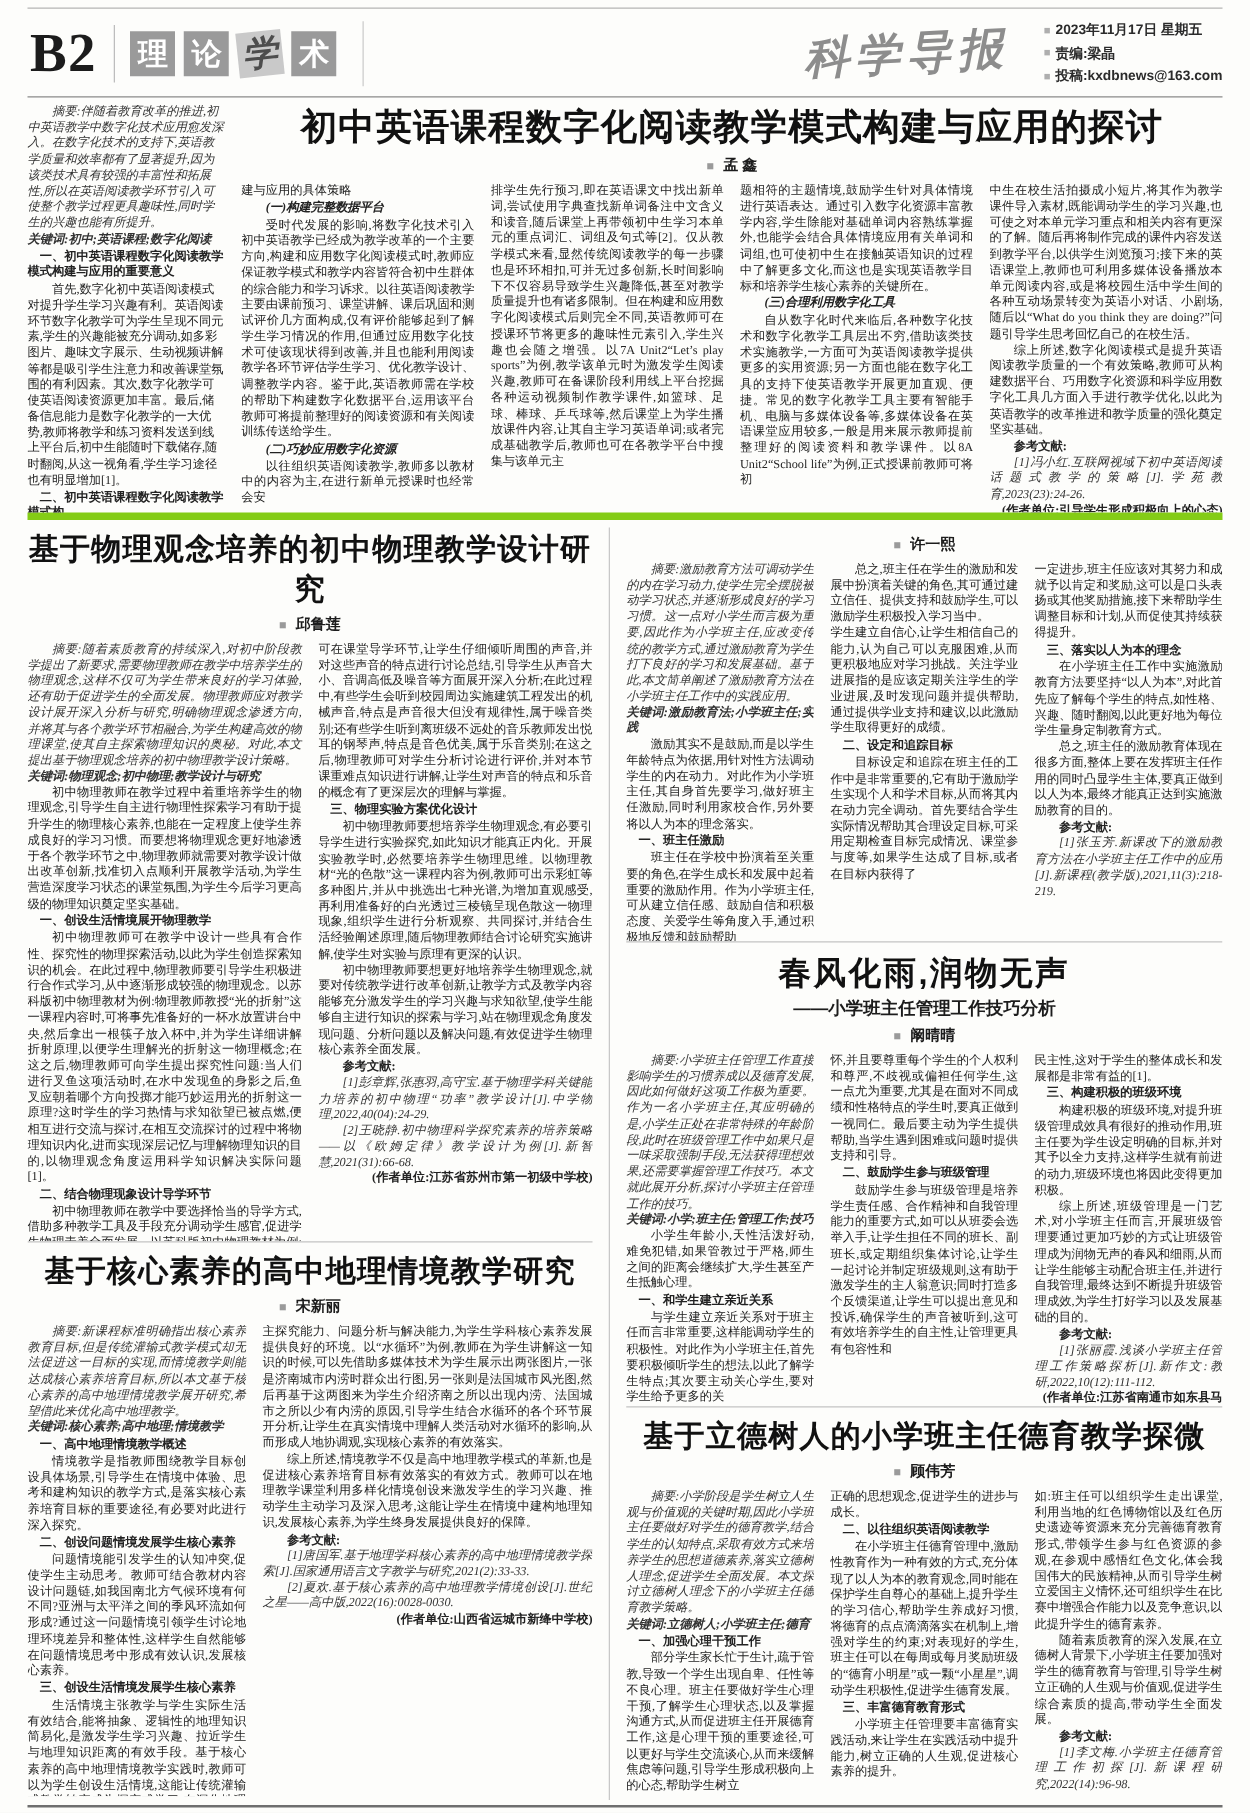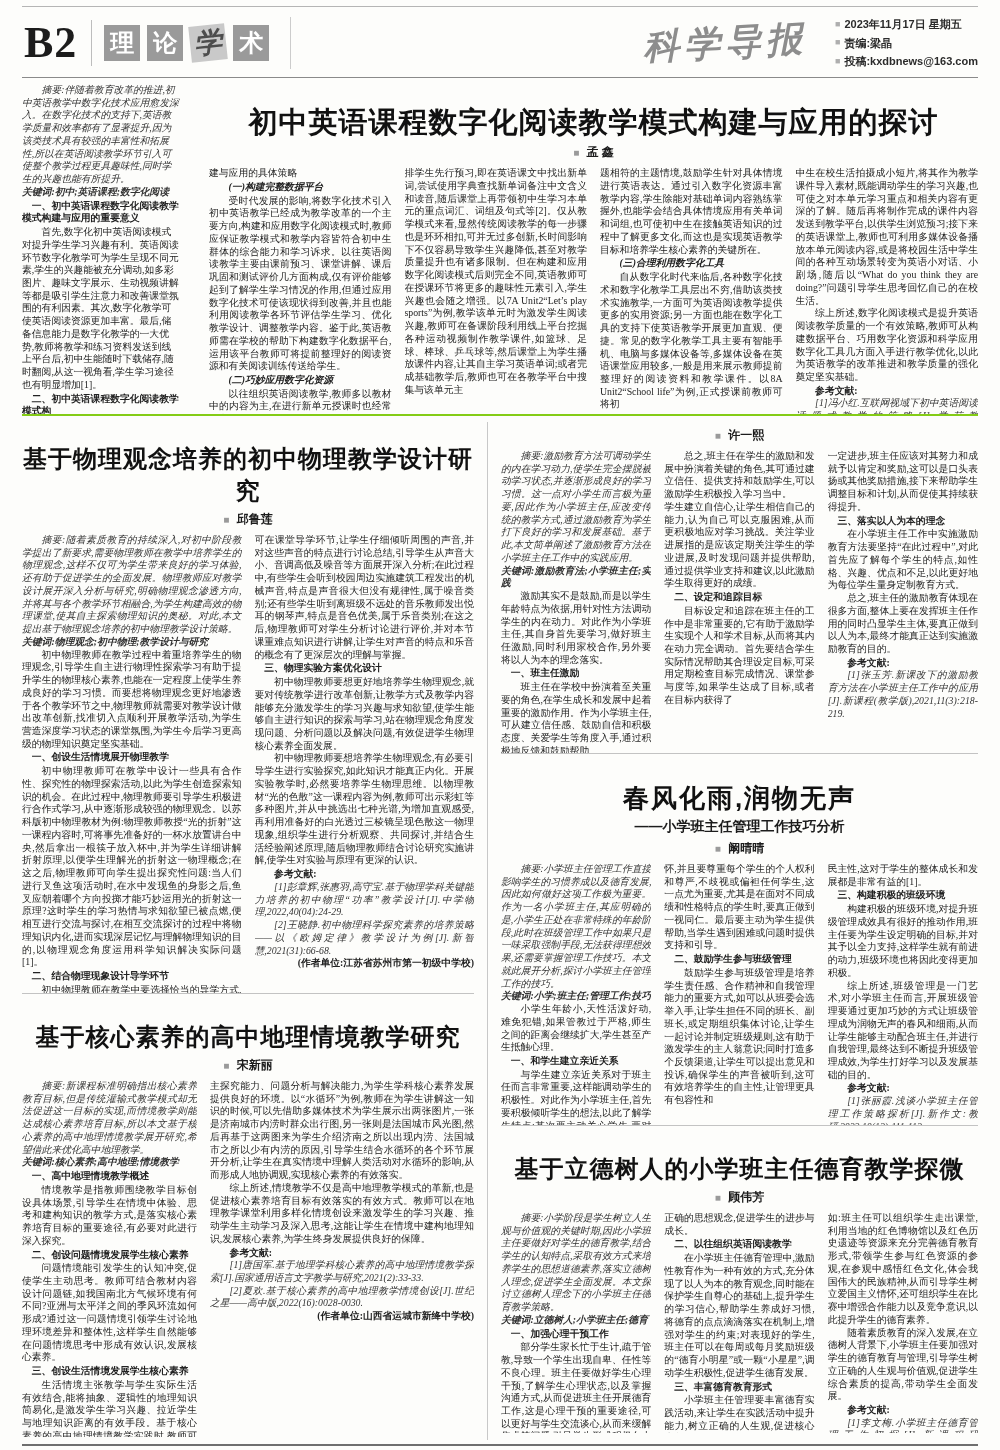--- a/index.html
+++ b/index.html
@@ -14,39 +14,39 @@
   .secbox { width:36px; height:36px; margin-right:7px; background:#9a9a9a; color:#fff; font-weight:bold; font-size:24px; display:inline-flex; align-items:center; justify-content:center; }
   .secbox.alt { background:#c9c9c9; color:#4d4d4d; font-family:"Liberation Serif",serif; font-style:italic; font-size:28px; transform:rotate(-6deg); }
   .hdr-sep2 { width:1px; height:52px; background:#cccccc; margin:0 14px; }
   .hdr-right { margin-left:auto; display:flex; align-items:center; }
   .masthead { font-family:"Liberation Serif",serif; font-style:italic; font-weight:bold; font-size:36px; color:#8d8d8d; letter-spacing:5px; transform:rotate(-3deg); margin-right:28px; }
   .inf { font-size:11px; font-weight:bold; color:#2b2b2b; line-height:1.7; }
   .inf-row { display:flex; align-items:center; white-space:nowrap; }
   .sq { color:#aeaeae; font-size:9px; margin-right:4px; }
 
   
-  .art-title { font-weight:bold; text-align:center; color:#111;margin-top:20px; }
+  .art-title { font-weight:bold; text-align:center; color:#111; }
   .byline { text-align:center; font-size:12px; font-weight:bold; margin:4px 0 6px; }
   .byline .sq { color:#9a9a9a; font-size:10px; }
   .cols { display:flex; gap:13px; overflow:hidden; text-align:justify; }
   .col { flex:1; overflow:hidden; font-family:"Liberation Serif",serif; font-size:9.8px; line-height:1.3; color:#222; }
   .run { margin:0; }
   .r-abs,.r-kw { font-style:italic; color:#333; }
   .r-abs { text-indent:2em; }
   .r-kw { font-weight:bold; }
   .r-h { font-weight:bold; font-family:"Liberation Sans",sans-serif; font-style:normal; margin:1px 0; text-indent:1em; }
   .r-sub { font-weight:bold; font-style:italic; text-indent:2em; margin:1px 0; }
   .r-p { text-indent:2em; }
   .r-cont { text-indent:0; }
   .r-refh { font-weight:bold; text-indent:2em; margin-top:1px; }
   .r-ref { font-style:italic; text-indent:2em; color:#333; }
   .r-unit { font-weight:bold; text-align:right; }
 
   
-  .main-art { flex:0 0 auto; height:338px; display:flex; gap:29px; padding-top:6px; border-bottom:2px solid #84cc16; }
+  .main-art { flex:0 0 auto; height:338px; display:flex; gap:13px; padding-top:6px; border-bottom:6px solid #84cc16; }
   .main-abs { flex:0 0 158px; }
   .main-right { flex:1; display:flex; flex-direction:column; overflow:hidden; }
   .main-title { font-size:29px; letter-spacing:1px; line-height:1.25; }
   .main-right .cols { flex:1; }
 
   
   .lower { flex:1; display:flex; overflow:hidden; }
   .half-l { width:452px; display:flex; flex-direction:column; }
   .vdiv { width:1px; background:#c8c8c8; margin:6px 13px 2px; }
   .half-r { flex:1; display:flex; flex-direction:column; }
@@ -151,22 +151,22 @@
               <div class="run r-kw">关键词:物理观念;初中物理;教学设计与研究</div>
               <div class="run r-p">初中物理教师在教学过程中着重培养学生的物理观念,引导学生自主进行物理性探索学习有助于提升学生的物理核心素养,也能在一定程度上使学生养成良好的学习习惯。而要想将物理观念更好地渗透于各个教学环节之中,物理教师就需要对教学设计做出改革创新,找准切入点顺利开展教学活动,为学生营造深度学习状态的课堂氛围,为学生今后学习更高级的物理知识奠定坚实基础。</div>
               <div class="run r-h">一、创设生活情境展开物理教学</div>
               <div class="run r-p">初中物理教师可在教学中设计一些具有合作性、探究性的物理探索活动,以此为学生创造探索知识的机会。在此过程中,物理教师要引导学生积极进行合作式学习,从中逐渐形成较强的物理观念。以苏科版初中物理教材为例:物理教师教授“光的折射”这一课程内容时,可将事先准备好的一杯水放置讲台中央,然后拿出一根筷子放入杯中,并为学生详细讲解折射原理,以便学生理解光的折射这一物理概念;在这之后,物理教师可向学生提出探究性问题:当人们进行叉鱼这项活动时,在水中发现鱼的身影之后,鱼叉应朝着哪个方向投掷才能巧妙运用光的折射这一原理?这时学生的学习热情与求知欲望已被点燃,便相互进行交流与探讨,在相互交流探讨的过程中将物理知识内化,进而实现深层记忆与理解物理知识的目的,以物理观念角度运用科学知识解决实际问题[1]。</div>
               <div class="run r-h">二、结合物理现象设计导学环节</div>
               <div class="run r-p">初中物理教师在教学中要选择恰当的导学方式,借助多种教学工具及手段充分调动学生感官,促进学生物理素养全面发展。以苏科版初中物理教材为例:物理教师教授学生“声音的特征”这一课程内容时,</div>
             </div>
           <div class="col">
               <div class="run r-cont">可在课堂导学环节,让学生仔细倾听周围的声音,并对这些声音的特点进行讨论总结,引导学生从声音大小、音调高低及噪音等方面展开深入分析;在此过程中,有些学生会听到校园周边实施建筑工程发出的机械声音,特点是声音很大但没有规律性,属于噪音类别;还有些学生听到离班级不远处的音乐教师发出悦耳的钢琴声,特点是音色优美,属于乐音类别;在这之后,物理教师可对学生分析讨论进行评价,并对本节课重难点知识进行讲解,让学生对声音的特点和乐音的概念有了更深层次的理解与掌握。</div>
               <div class="run r-h">三、物理实验方案优化设计</div>
+              <div class="run r-p">初中物理教师要想培养学生物理观念,有必要引导学生进行实验探究,如此知识才能真正内化。开展实验教学时,必然要培养学生物理思维。以物理教材“光的色散”这一课程内容为例,教师可出示彩虹等多种图片,并从中挑选出七种光谱,为增加直观感受,再利用准备好的白光透过三棱镜呈现色散这一物理现象,组织学生进行分析观察、共同探讨,并结合生活经验阐述原理,随后物理教师结合讨论研究实施讲解,使学生对实验与原理有更深的认识。</div>
               <div class="run r-p">初中物理教师要想更好地培养学生物理观念,就要对传统教学进行改革创新,让教学方式及教学内容能够充分激发学生的学习兴趣与求知欲望,使学生能够自主进行知识的探索与学习,站在物理观念角度发现问题、分析问题以及解决问题,有效促进学生物理核心素养全面发展。</div>
-              <div class="run r-p">初中物理教师要想培养学生物理观念,有必要引导学生进行实验探究,如此知识才能真正内化。开展实验教学时,必然要培养学生物理思维。以物理教材“光的色散”这一课程内容为例,教师可出示彩虹等多种图片,并从中挑选出七种光谱,为增加直观感受,再利用准备好的白光透过三棱镜呈现色散这一物理现象,组织学生进行分析观察、共同探讨,并结合生活经验阐述原理,随后物理教师结合讨论研究实施讲解,使学生对实验与原理有更深的认识。</div>
               <div class="run r-refh">参考文献:</div>
               <div class="run r-ref">[1]彭章辉,张惠羽,高守宝.基于物理学科关键能力培养的初中物理“功率”教学设计[J].中学物理,2022,40(04):24-29.</div>
               <div class="run r-ref">[2]王晓静.初中物理科学探究素养的培养策略——以《欧姆定律》教学设计为例[J].新智慧,2021(31):66-68.</div>
               <div class="run r-unit">(作者单位:江苏省苏州市第一初级中学校)</div>
             </div>
         </div>
       </div>
       <div class="hrule"></div>
       <div class="art a-geo">
         <div class="art-title t24">基于核心素养的高中地理情境教学研究</div>
@@ -215,21 +215,21 @@
             </div>
           <div class="col">
               <div class="run r-p">总之,班主任在学生的激励和发展中扮演着关键的角色,其可通过建立信任、提供支持和鼓励学生,可以激励学生积极投入学习当中。</div>
               <div class="run r-cont">学生建立自信心,让学生相信自己的能力,认为自己可以克服困难,从而更积极地应对学习挑战。关注学业进展指的是应该定期关注学生的学业进展,及时发现问题并提供帮助,通过提供学业支持和建议,以此激励学生取得更好的成绩。</div>
               <div class="run r-h">二、设定和追踪目标</div>
               <div class="run r-p">目标设定和追踪在班主任的工作中是非常重要的,它有助于激励学生实现个人和学术目标,从而将其内在动力完全调动。首先要结合学生实际情况帮助其合理设定目标,可采用定期检查目标完成情况、课堂参与度等,如果学生达成了目标,或者在目标内获得了</div>
             </div>
           <div class="col">
               <div class="run r-cont">一定进步,班主任应该对其努力和成就予以肯定和奖励,这可以是口头表扬或其他奖励措施,接下来帮助学生调整目标和计划,从而促使其持续获得提升。</div>
               <div class="run r-h">三、落实以人为本的理念</div>
-              <div class="run r-p">在小学班主任工作中实施激励教育方法要坚持“在此过程中”,对此首先应了解每个学生的特点,如性格、兴趣、优点和不足,以此更好地为每位学生量身定制教育方式。</div>
+              <div class="run r-p">在小学班主任工作中实施激励教育方法要坚持“以人为本”,对此首先应了解每个学生的特点,如性格、兴趣、随时翻阅,以此更好地为每位学生量身定制教育方式。</div>
               <div class="run r-p">总之,班主任的激励教育体现在很多方面,整体上要在发挥班主任作用的同时凸显学生主体,要真正做到以人为本,最终才能真正达到实施激励教育的目的。</div>
               <div class="run r-refh">参考文献:</div>
               <div class="run r-ref">[1]张玉芳.新课改下的激励教育方法在小学班主任工作中的应用[J].新课程(教学版),2021,11(3):218-219.</div>
             </div>
         </div>
       </div>
       <div class="hrule"></div>
       <div class="art a-spring">
         <div class="art-title spring-title">春风化雨,润物无声</div>
         <div class="spring-sub">——小学班主任管理工作技巧分析</div>

